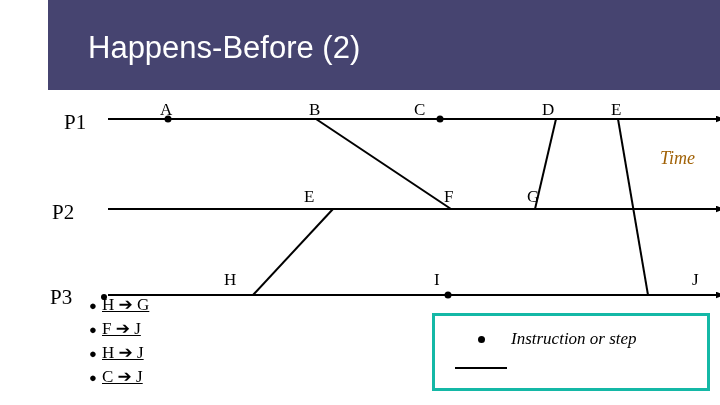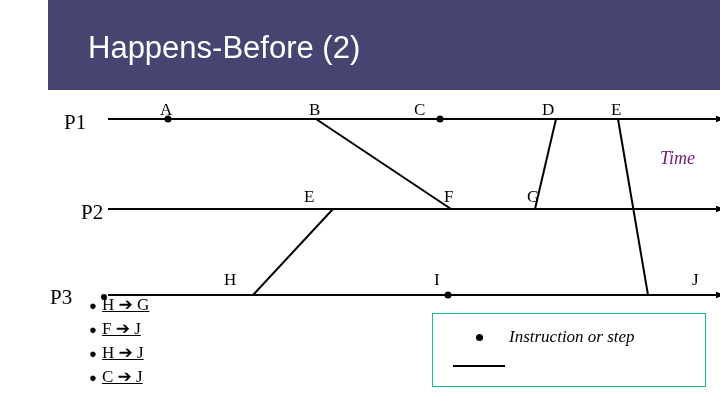--- a/index.html
+++ b/index.html
@@ -44,21 +44,21 @@
     position: absolute;
     font-family: "Liberation Serif", serif;
     font-size: 17px;
     color: #000000;
   }
   .time-label {
     position: absolute;
     font-family: "Liberation Serif", serif;
     font-style: italic;
     font-size: 18px;
-    color: #701a75;
+    color: #a16207;
   }
   #diagram-svg {
     position: absolute;
     left: 0; top: 0;
     width: 720px;
     height: 405px;
   }
   #bullet-list {
     position: absolute;
     left: 36px;
@@ -83,21 +83,21 @@
   .bullet-text {
     white-space: nowrap;
     text-decoration: underline;
   }
   #legend-box {
     position: absolute;
     left: 384px;
     top: 313px;
     width: 272px;
     height: 72px;
-    border: 1px solid #14b8a6;
+    border: 3px solid #14b8a6;
     background: #ffffff;
   }
   .legend-row {
     position: absolute;
     display: flex;
     align-items: center;
   }
   #legend-row-1 { left: 16px; top: 8px; width: 250px; height: 30px; }
   #legend-row-2 { left: 16px; top: 38px; width: 250px; height: 28px; }
   .legend-dot {
@@ -135,21 +135,21 @@
 </style>
 </head>
 <body>
 
 <div id="page">
 
   <div id="header-band"></div>
   <div id="title">Happens-Before (2)</div>
 
   <div class="proc-label" style="left:16px; top:110px;">P1</div>
-  <div class="proc-label" style="left:33px; top:200px;">P2</div>
+  <div class="proc-label" style="left:4px; top:200px;">P2</div>
   <div class="proc-label" style="left:2px; top:285px;">P3</div>
 
   <div class="time-label" style="left:612px; top:148px;">Time</div>
 
   <div class="node-label" style="left:112px; top:100px;">A</div>
   <div class="node-label" style="left:261px; top:100px;">B</div>
   <div class="node-label" style="left:366px; top:100px;">C</div>
   <div class="node-label" style="left:494px; top:100px;">D</div>
   <div class="node-label" style="left:563px; top:100px;">E</div>
 

